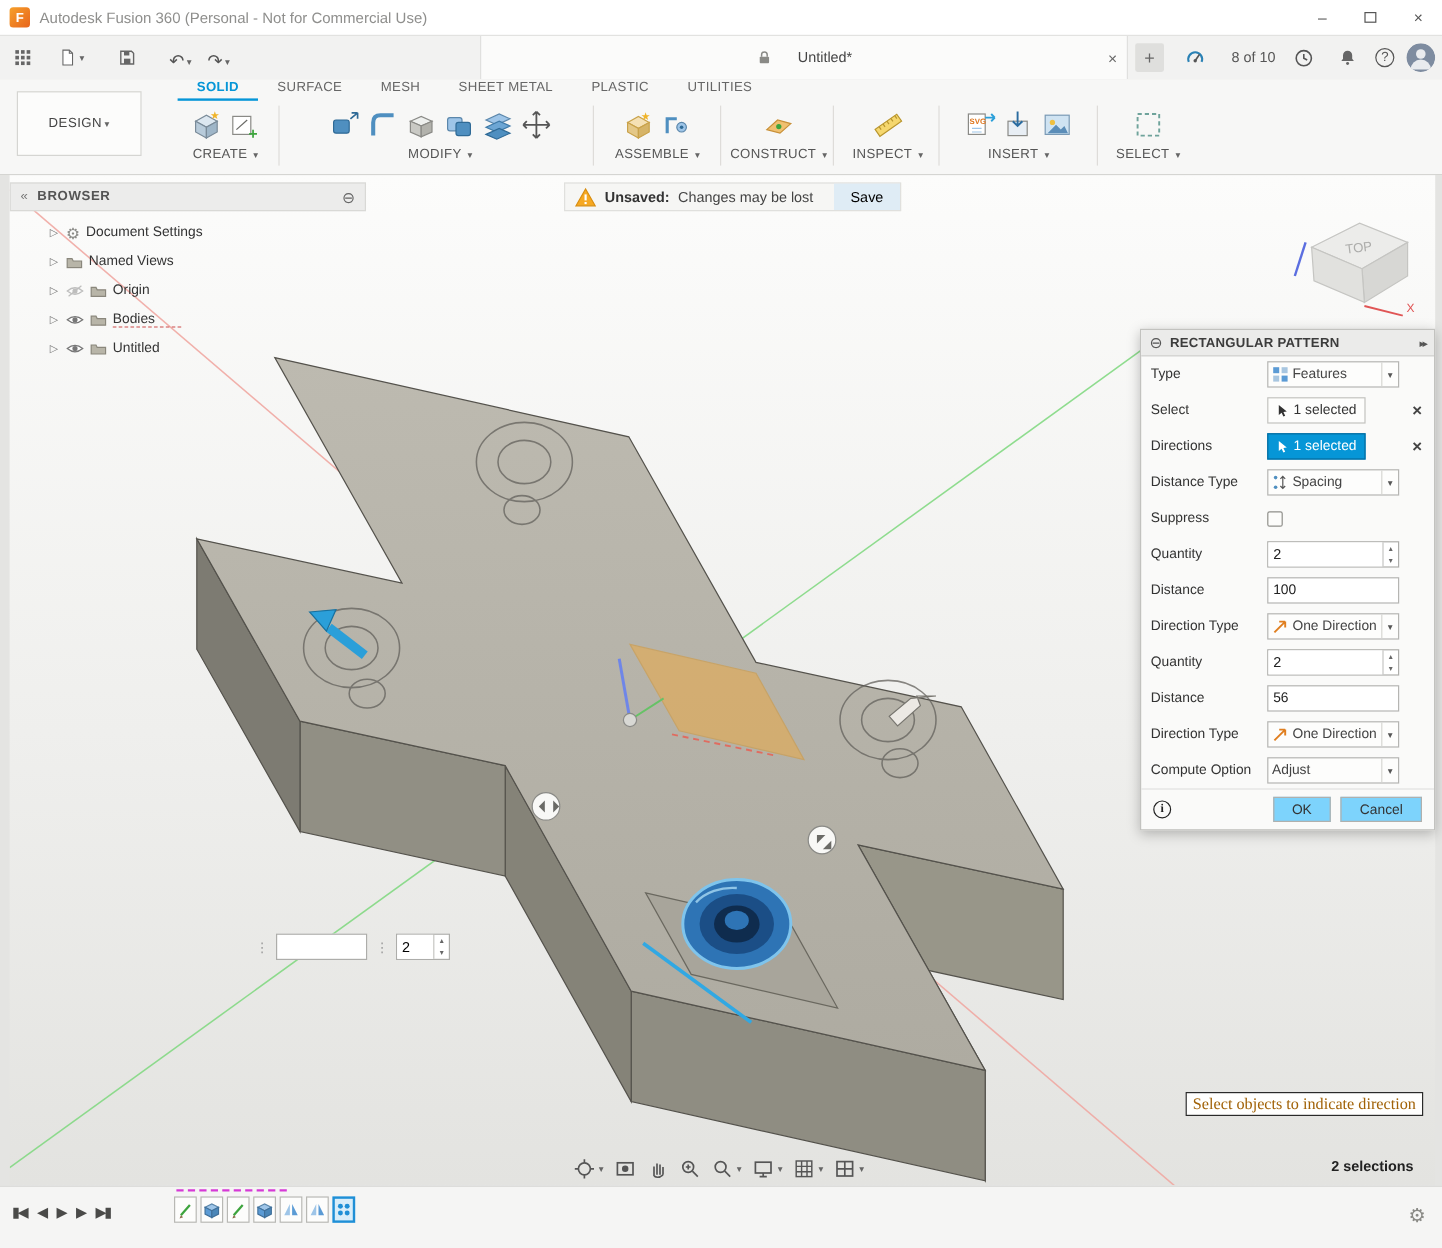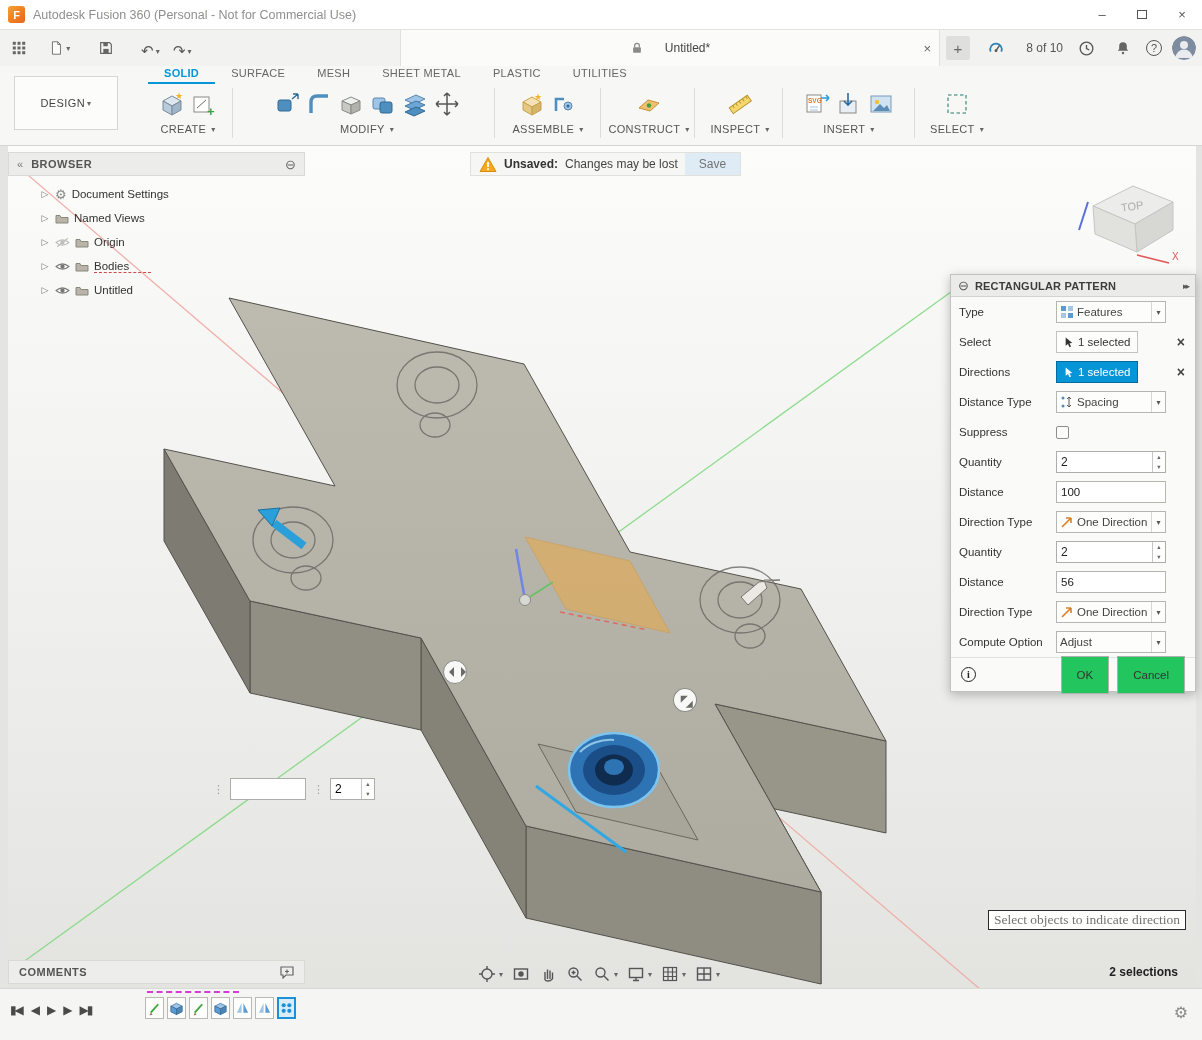--- a/index.html
+++ b/index.html
@@ -31,21 +31,21 @@
   .tool-group{position:absolute;top:22px;height:54px;display:flex;flex-direction:column;align-items:center}
   .tg-icons{display:flex;gap:4px;height:32px;align-items:center}
   .tg-label{font-size:11px;color:#555;margin-top:3px;letter-spacing:.3px;display:flex;align-items:center;gap:3px}
   .ticon{width:28px;height:28px;display:flex;align-items:center;justify-content:center}
   .rsep{position:absolute;top:22px;height:50px;width:1px;background:#dedcd9}
   
   #canvas{position:absolute;left:8px;top:146px;width:1188px;height:842px;background:linear-gradient(180deg,#fcfcfb 0%,#efefed 55%,#e3e3e0 100%);overflow:hidden}
   
   #warnbar{position:absolute;left:462px;top:6px;height:24px;display:flex;align-items:center;background:rgba(246,246,244,.97);border:1px solid #e0e0dd;padding-left:8px;gap:7px;font-size:12px}
   #warnbar b{color:#333}
-  .save-link{height:100%;display:flex;align-items:center;padding:0 14px;background:#dfecf5;color:#737373;}
+  .save-link{height:100%;display:flex;align-items:center;padding:0 14px;background:#dfecf5;color:#000000;margin-left:10px}
   
   #browser{position:absolute;left:0;top:6px;width:297px}
   #browser-header{height:24px;background:#ececeb;border:1px solid #d9d9d6;display:flex;align-items:center;padding:0 8px;gap:8px}
   #browser-header .hdr{font-size:11px;font-weight:bold;color:#555;letter-spacing:.5px}
   .tree-row{display:flex;align-items:center;height:24px;gap:5px;font-size:11.5px;color:#333}
   .tri{color:#777;font-size:9px;width:10px;text-align:center}
   .pill{background:#717171;color:#fff;border-radius:9px;padding:2px 10px;font-size:11px}
   .dashed-red{border-bottom:1px dashed #cc4b4b;padding-right:22px}
   
   #float-inputs{position:absolute;left:205px;top:632px;display:flex;align-items:center;gap:7px}
@@ -55,41 +55,41 @@
   .spin-wrap input{border:none;height:20px;width:30px;font-size:12px;padding:0 4px;font-family:"Liberation Sans",sans-serif}
   .stepper{width:13px;border-left:1px solid #c6c6c3;display:flex;flex-direction:column}
   .stepper span{flex:1;font-size:6.5px;color:#666;display:flex;align-items:center;justify-content:center}
   
   #navbar{position:absolute;left:470px;top:816px;height:24px;display:flex;align-items:center;gap:9px}
   .nav-item{display:flex;align-items:center;gap:1px}
   
   #comments{position:absolute;left:0;top:814px;width:297px;height:24px;background:#ededec;border:1px solid #d9d9d6;display:flex;align-items:center;padding:0 10px}
   #comments .hdr{font-size:11px;font-weight:bold;color:#555;letter-spacing:.5px}
   
-  #cursor-tooltip{position:absolute;left:980px;top:764px;background:#fffffe;border:1px solid #2a2a2a;font-family:"Liberation Serif",serif;font-size:13.5px;color:#737373;padding:1px 5px;white-space:nowrap}
+  #cursor-tooltip{position:absolute;left:980px;top:764px;background:#fffffe;border:1px solid #2a2a2a;font-family:"Liberation Serif",serif;font-size:13.5px;color:#a16207;padding:1px 5px;white-space:nowrap}
   #sel-status{position:absolute;left:1060px;top:819px;width:110px;text-align:right;font-weight:bold;font-size:12px;color:#222}
   
   #dialog{position:absolute;left:950px;top:274px;width:246px;background:#fafaf9;border:1px solid #c2c2bf;box-shadow:0 3px 10px rgba(0,0,0,.25)}
   #dialog-header{height:22px;background:#ebebea;border-bottom:1px solid #d2d2cf;display:flex;align-items:center;padding:0 7px;gap:6px}
   #dialog-header .ttl{font-size:11px;font-weight:bold;color:#3c3c3c;letter-spacing:.2px}
   .drow{display:flex;align-items:center;height:30px;padding:0 8px}
   .dlabel{flex:0 0 97px;font-size:11.5px;color:#333}
   .dval{flex:1;display:flex;align-items:center}
   .dd{display:flex;align-items:center;width:110px;height:22px;border:1px solid #b5b5b2;background:#fdfdfc;font-size:11.5px;padding-left:3px;gap:3px}
   .dd .lbl{flex:1;white-space:nowrap;overflow:hidden}
   .dd .ddcaret{width:14px;align-self:stretch;border-left:1px solid #d6d6d3;display:flex;align-items:center;justify-content:center;font-size:8px;color:#555}
   .chip{display:flex;align-items:center;gap:4px;height:22px;padding:0 7px;border:1px solid #c2c2bf;background:#fdfdfc;font-size:11.5px;color:#333}
   .chip.active{background:#0696d7;border-color:#046b9e;color:#fff}
   .x-btn{margin-left:auto;color:#444;font-size:14px;font-weight:bold;padding:0 2px}
   .checkbox{width:13px;height:13px;border:1px solid #8f8f8b;background:#fcfcfb;border-radius:2px}
   .fld{width:110px;height:22px;border:1px solid #b5b5b2;background:#fff;font-size:11.5px;padding:0 4px;font-family:"Liberation Sans",sans-serif;color:#222}
   .fld.short{width:95px;border-right:none}
   #dialog-footer{height:34px;display:flex;align-items:center;padding:0 10px;gap:10px;border-top:1px solid #e2e2df}
   .info-circ{width:15px;height:15px;border:1.6px solid #222;border-radius:50%;font-size:10px;font-weight:bold;display:flex;align-items:center;justify-content:center;color:#222;font-family:"Liberation Serif",serif}
-  .btn{height:38px;padding:0 15px;border:1px solid #b0b0ad;background:#22c55e;font-size:11.5px;color:#333;display:flex;align-items:center}
+  .btn{height:21px;padding:0 15px;border:1px solid #b0b0ad;background:#7dd3fc;font-size:11.5px;color:#333;display:flex;align-items:center}
   #dialog-footer .btns{margin-left:auto;display:flex;gap:8px}
   
   #bottombar{position:absolute;left:0;top:988px;width:1202px;height:52px;background:#f5f5f4;border-top:1px solid #d8d8d5}
   #playback{position:absolute;left:10px;top:14px;display:flex;gap:9px;color:#4a4a48;font-size:12px}
   .pb-btn{letter-spacing:-2px}
   #tl-strip{position:absolute;left:145px;top:8px;display:flex;gap:3px;align-items:flex-end}
   .tl-icon{width:19px;height:22px;border:1px solid #b8b8b4;background:#fdfdfc;display:flex;align-items:center;justify-content:center}
   .tl-icon.active{border:2px solid #1f8fd6;background:#d9edf9}
   #tl-marker{position:absolute;left:147px;top:2px;width:92px;border-top:2px dashed #d63ad6}
   #tl-gear{position:absolute;right:14px;top:14px;font-size:16px;color:#8a8a86}
@@ -587,27 +587,20 @@
     </span>
     <span class="nav-item">
       <svg width="18" height="18" viewBox="0 0 18 18" fill="none" stroke="#555" stroke-width="1.4">
           <rect x="2.5" y="3" width="13" height="12"></rect>
           <path d="M9,3 v12 M2.5,9 h13"></path>
         </svg>
       <span class="caret">▾</span>
     </span>
   </div>
 
-  <div id="comments">
-    <span class="hdr">COMMENTS</span>
-    <svg width="14" height="13" viewBox="0 0 14 13" style="margin-left:auto">
-        <path d="M1,1 h12 v8 h-7 l-3,3 v-3 h-2 z" fill="none" stroke="#666" stroke-width="1.2"></path>
-        <path d="M7,3.5 v4 M5,5.5 h4" stroke="#666" stroke-width="1.2"></path>
-      </svg>
-  </div>
 
   <div id="cursor-tooltip">Select objects to indicate direction</div>
   <div id="sel-status">2 selections</div>
 </div>
 
 <div id="dialog">
   <div id="dialog-header">
     <span style="color:#555;font-size:13px">⊖</span>
     <span class="ttl">RECTANGULAR PATTERN</span>
     <span style="margin-left:auto;color:#555;font-size:9px;letter-spacing:-2px">▸▸</span>

